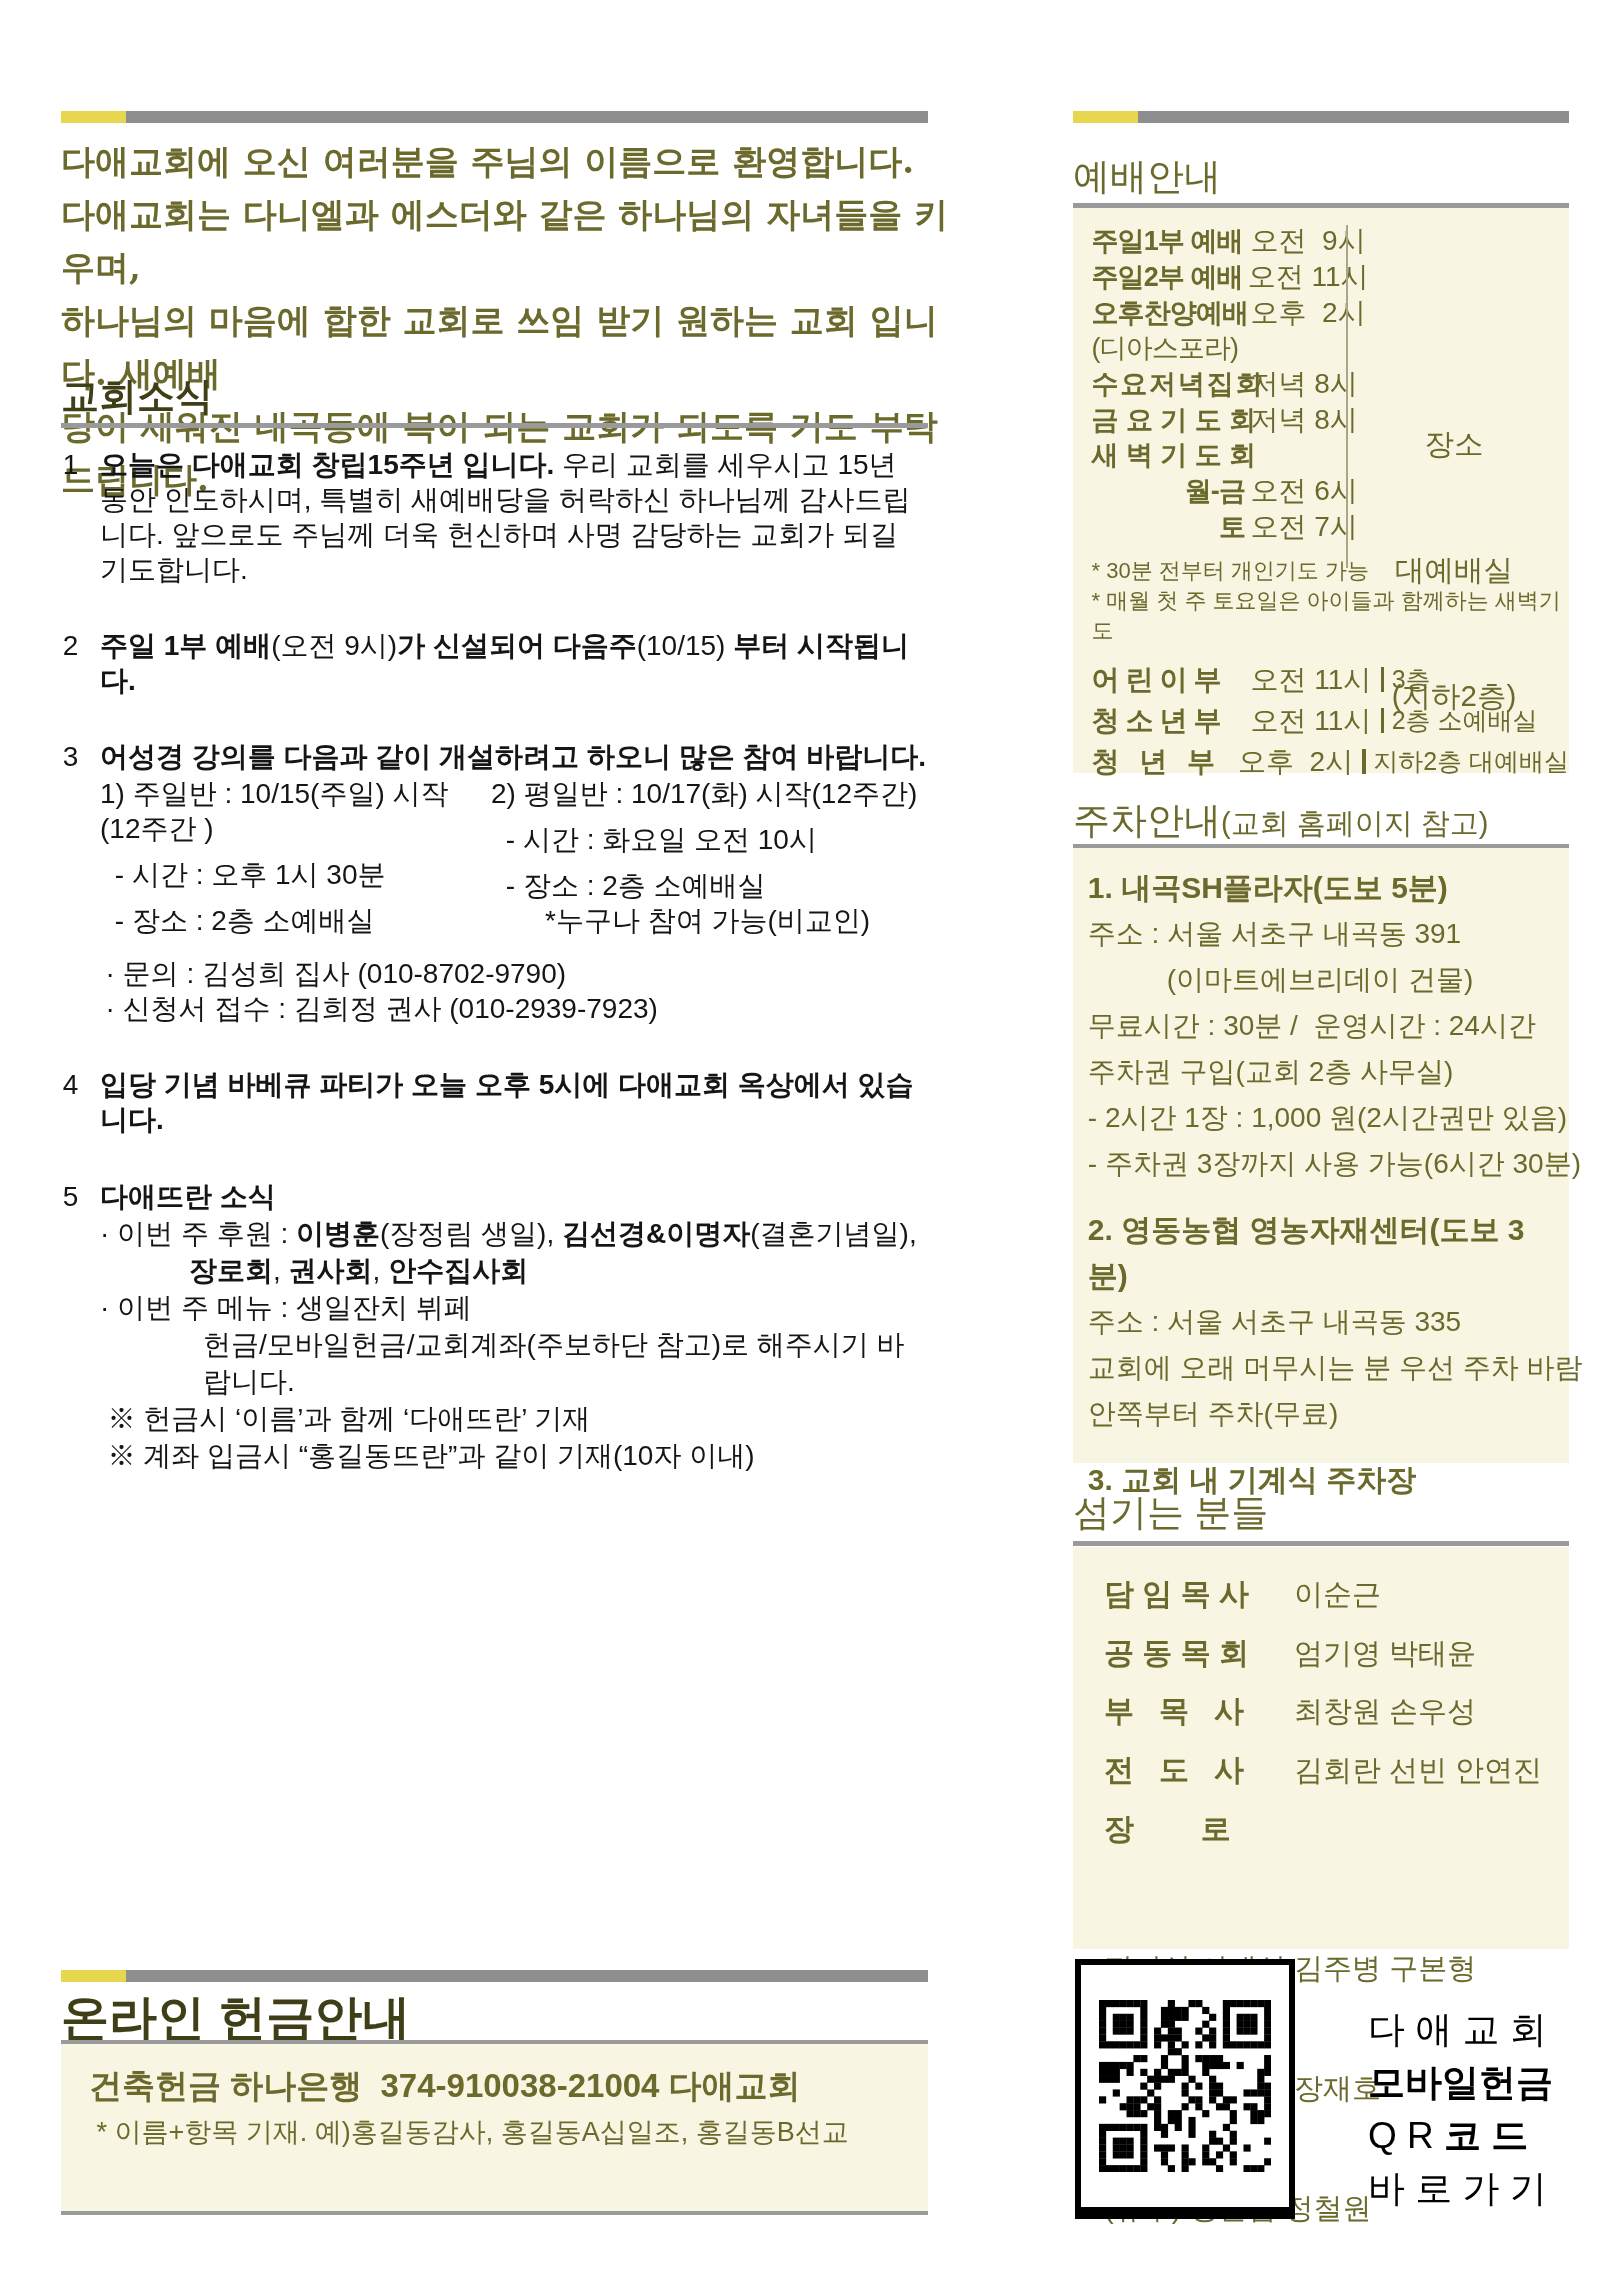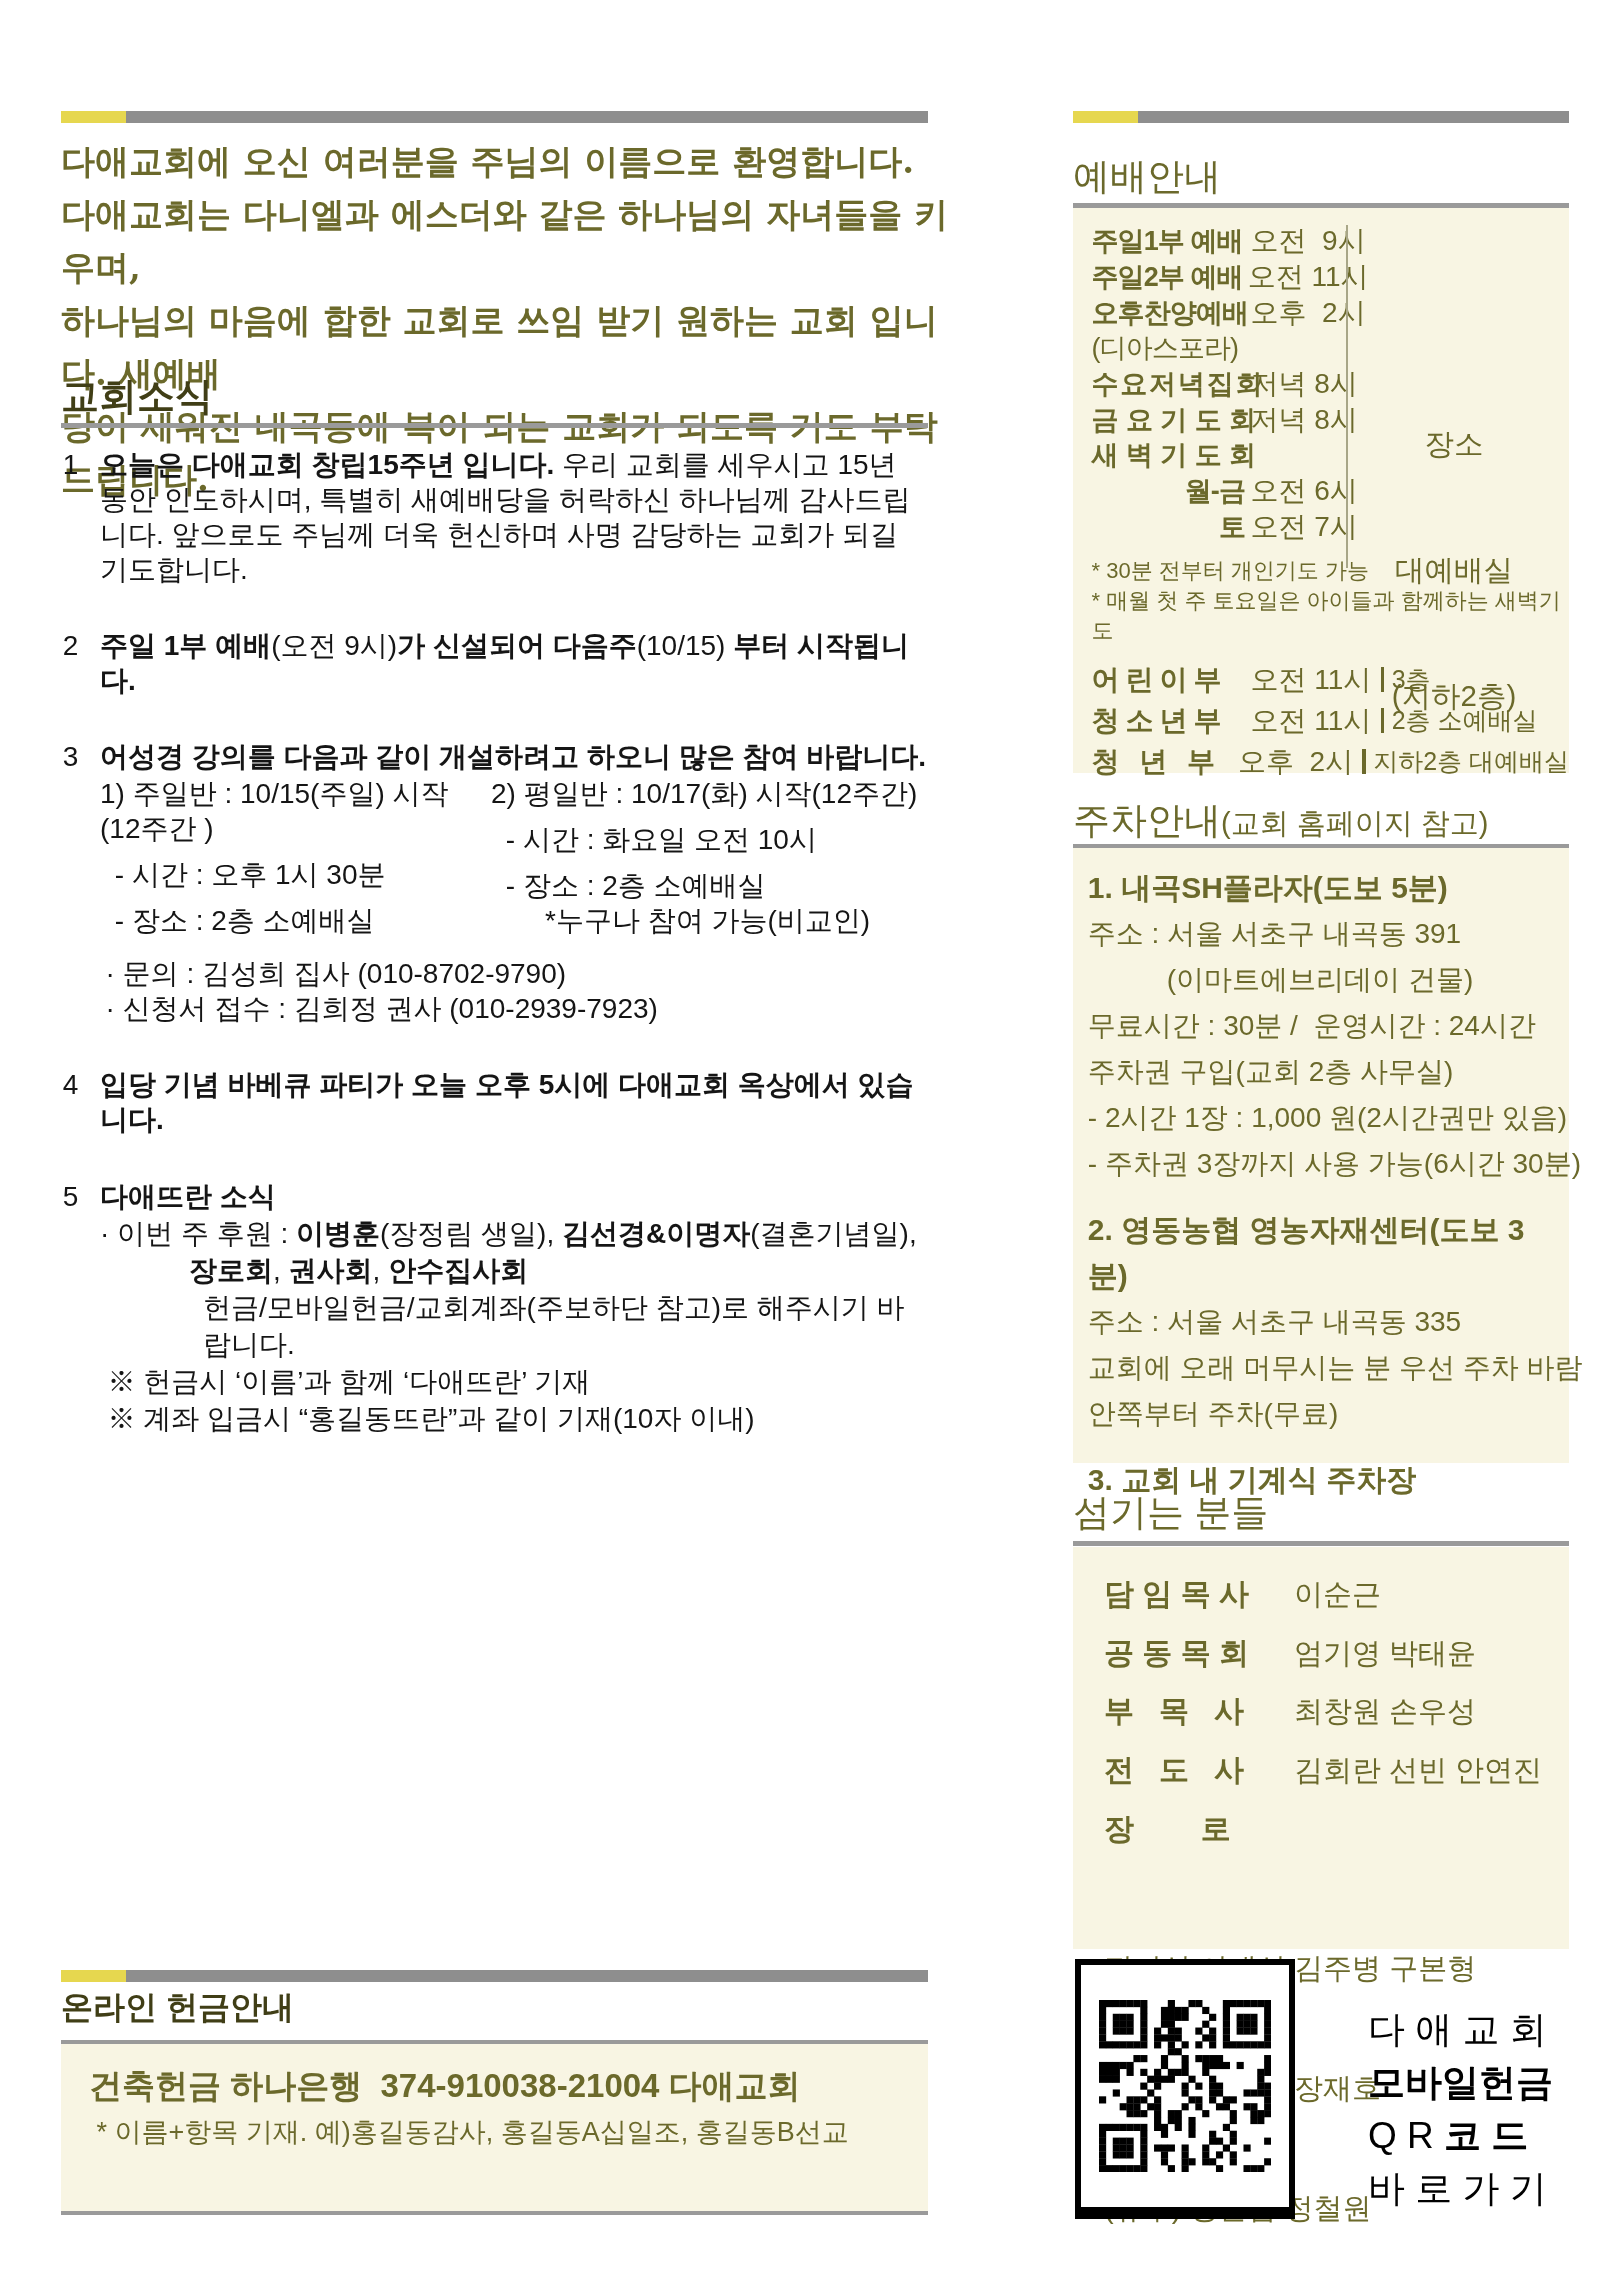--- a/index.html
+++ b/index.html
@@ -156,20 +156,21 @@
     <div class="news-item">
       <span class="num">4</span>
       <span class="b">입당 기념 바베큐 파티가 오늘 오후 5시에 다애교회 옥상에서 있습니다.</span>
     </div>
 
     <div class="news-item" style="line-height:37px;">
       <span class="num">5</span>
       <div class="b">다애뜨란 소식</div>
       <div><span>· 이번 주 후원 : </span><span class="b">이병훈</span><span>(장정림 생일), </span><span class="b">김선경&amp;이명자</span><span>(결혼기념일),</span></div>
       <div class="sponsor2"><span class="b">장로회</span><span>, </span><span class="b">권사회</span><span>, </span><span class="b">안수집사회</span></div>
+      <div>· 이번 주 메뉴 : 생일잔치 뷔페</div>
       <div class="method2">헌금/모바일헌금/교회계좌(주보하단 참고)로 해주시기 바랍니다.</div>
       <div class="noteline">※ 헌금시 ‘이름’과 함께 ‘다애뜨란’ 기재</div>
       <div class="noteline">※ 계좌 입금시 “홍길동뜨란”과 같이 기재(10자 이내)</div>
     </div>
   </div>
 
   <div class="bar" style="left:1073px;top:111px;width:496px;">
     <div class="seg-yellow"></div>
     <div class="seg-gray"></div>
   </div>
@@ -278,21 +279,21 @@
       <div>전기석 이재섭 김주병 구본형</div>
       <div>유형모 이정진 장재호</div>
       <div>(휴무) 정관섭 정철원</div>
     </div>
   </div>
 
   <div class="bar" style="left:61px;top:1970px;width:867px;">
     <div class="seg-yellow"></div>
     <div class="seg-gray"></div>
   </div>
-  <div class="title-dark" style="left:61px;top:1986px;font-size:32px;">온라인 헌금안내</div>
+  <div class="title-dark" style="left:61px;top:1986px;font-size:48px;">온라인 헌금안내</div>
 
   <div class="cream-box offering-box">
     <div class="off-row"><span>건축헌금 하나은행</span><span>  </span><span>374-910038-21004 다애교회</span></div>
     <div class="off-note">* 이름+항목 기재. 예)홍길동감사, 홍길동A십일조, 홍길동B선교</div>
   </div>
 
   <div class="qr">
     <svg id="qr-svg" width="172" height="172" viewBox="0 0 186 186">
         <rect x="0.00" y="0.00" width="7.74" height="7.74" fill="#000"></rect>
         <rect x="7.44" y="0.00" width="7.74" height="7.74" fill="#000"></rect>

